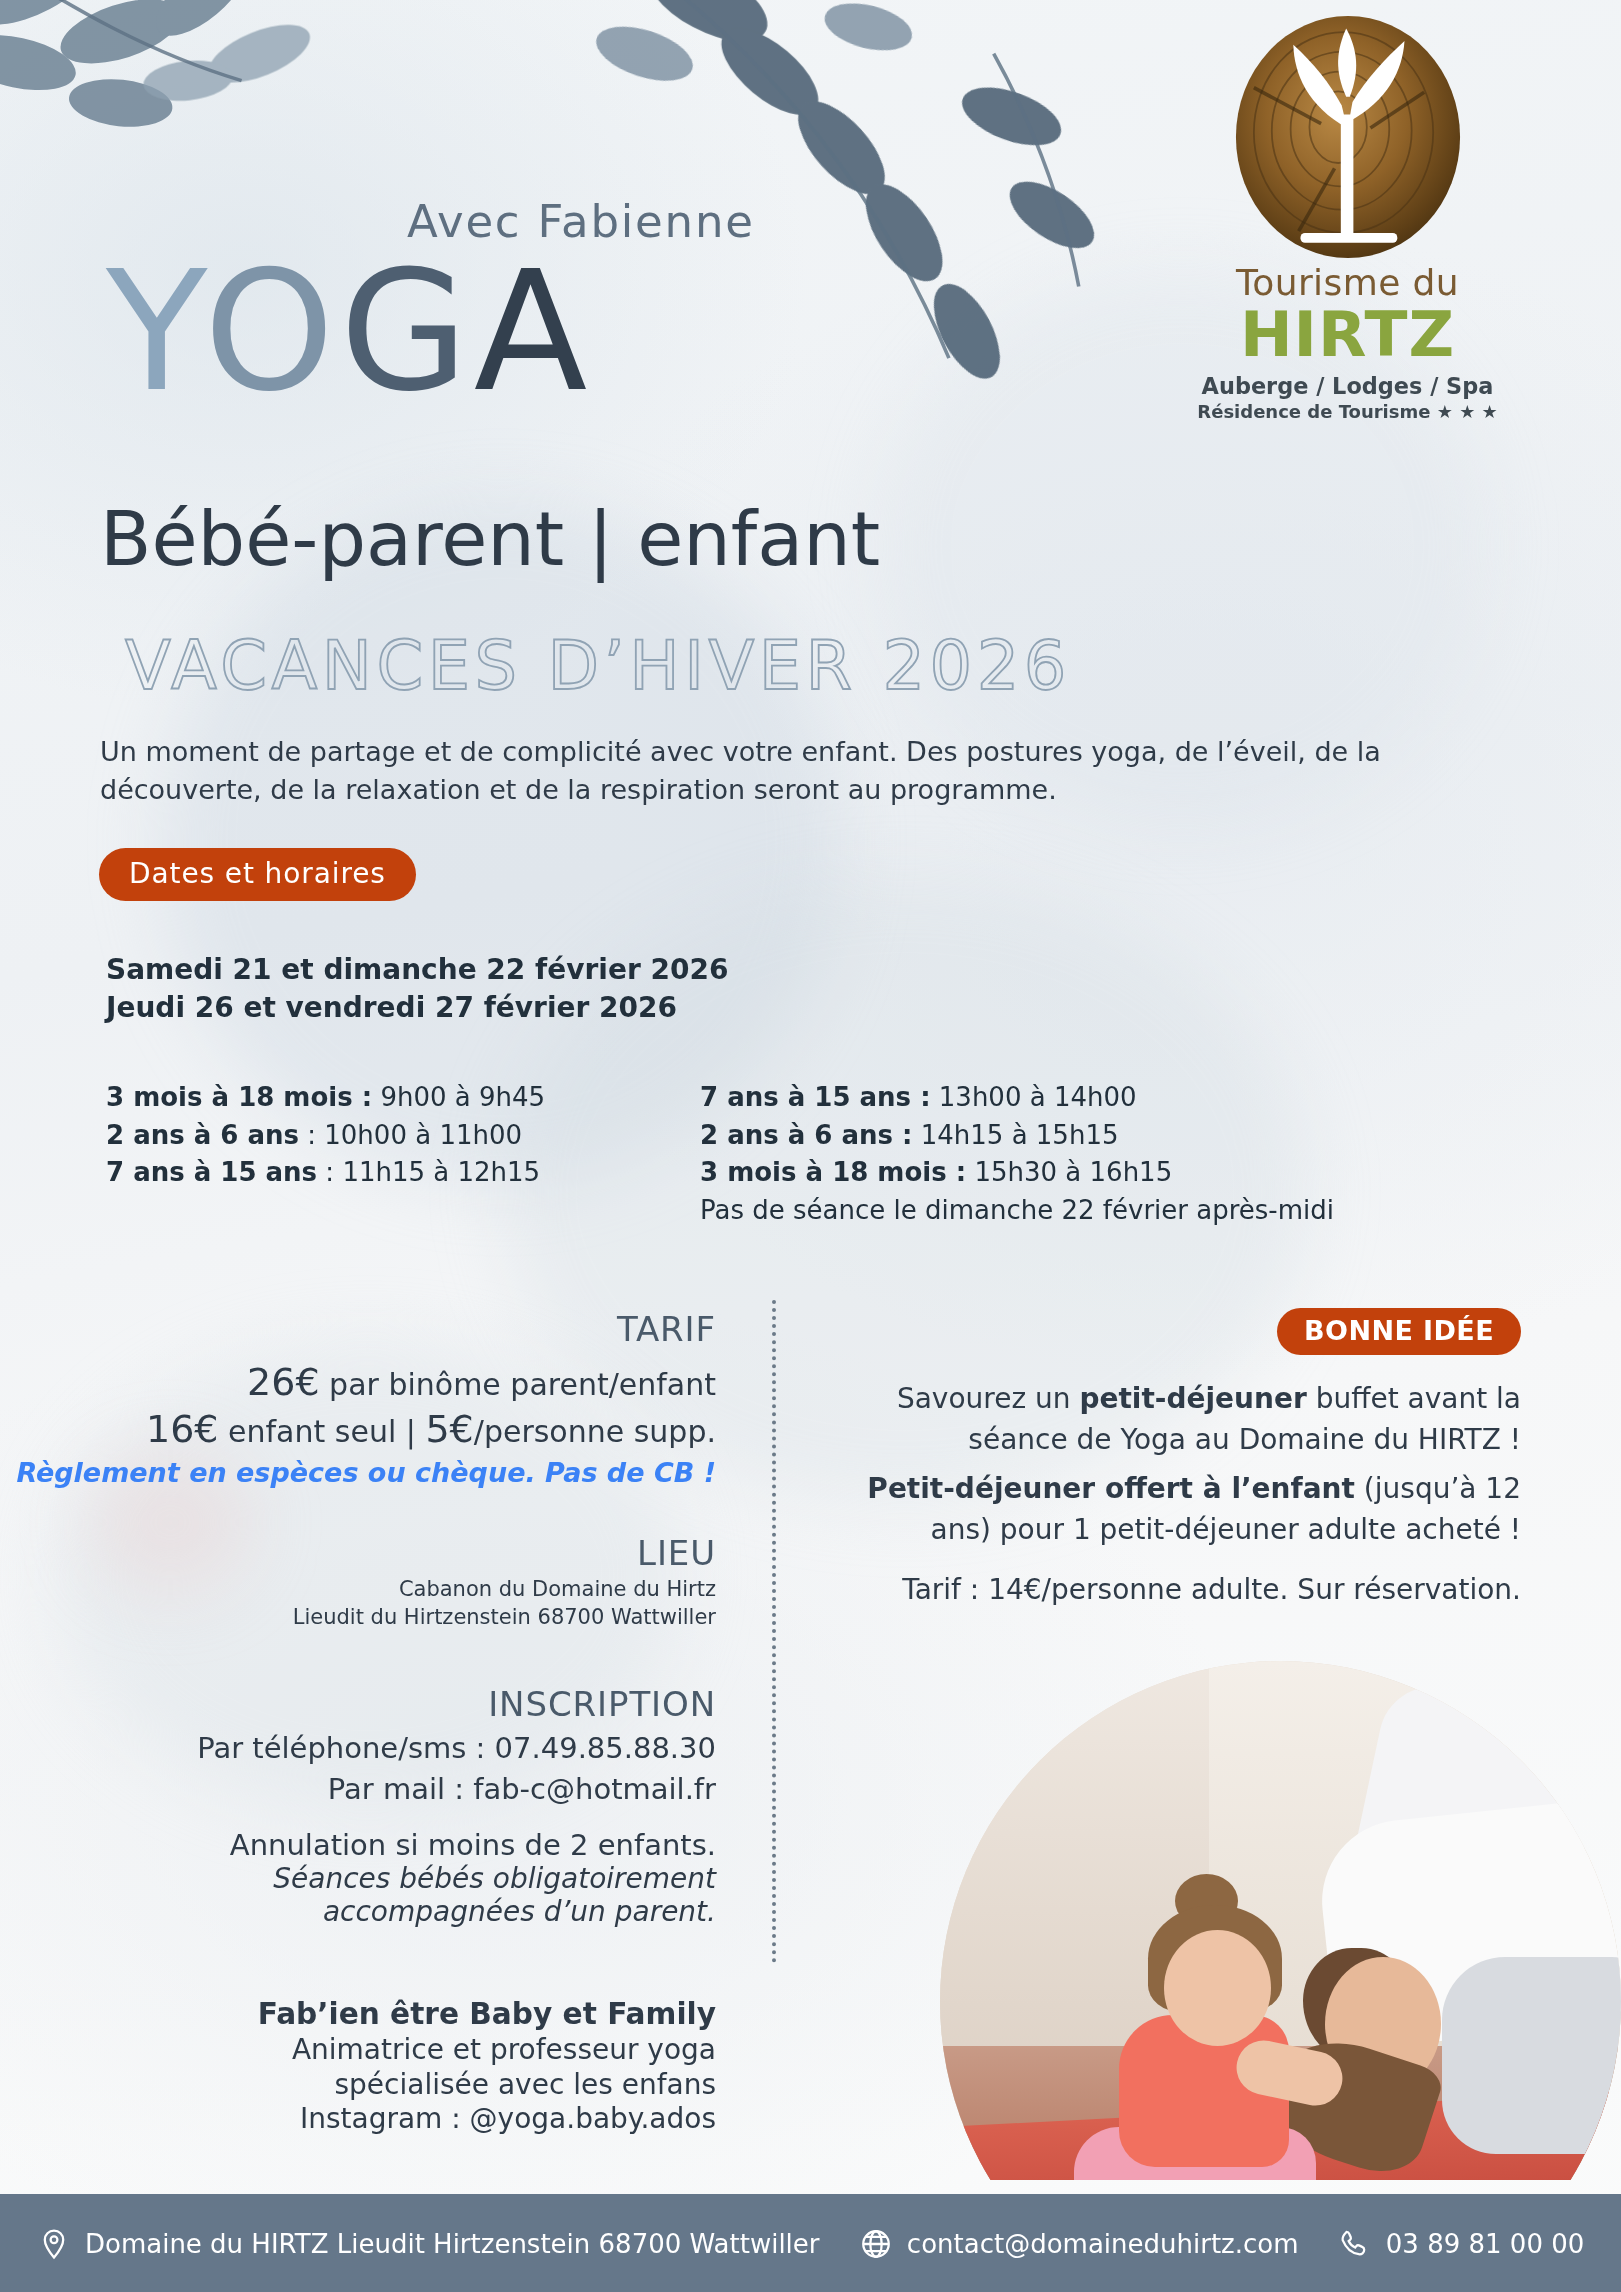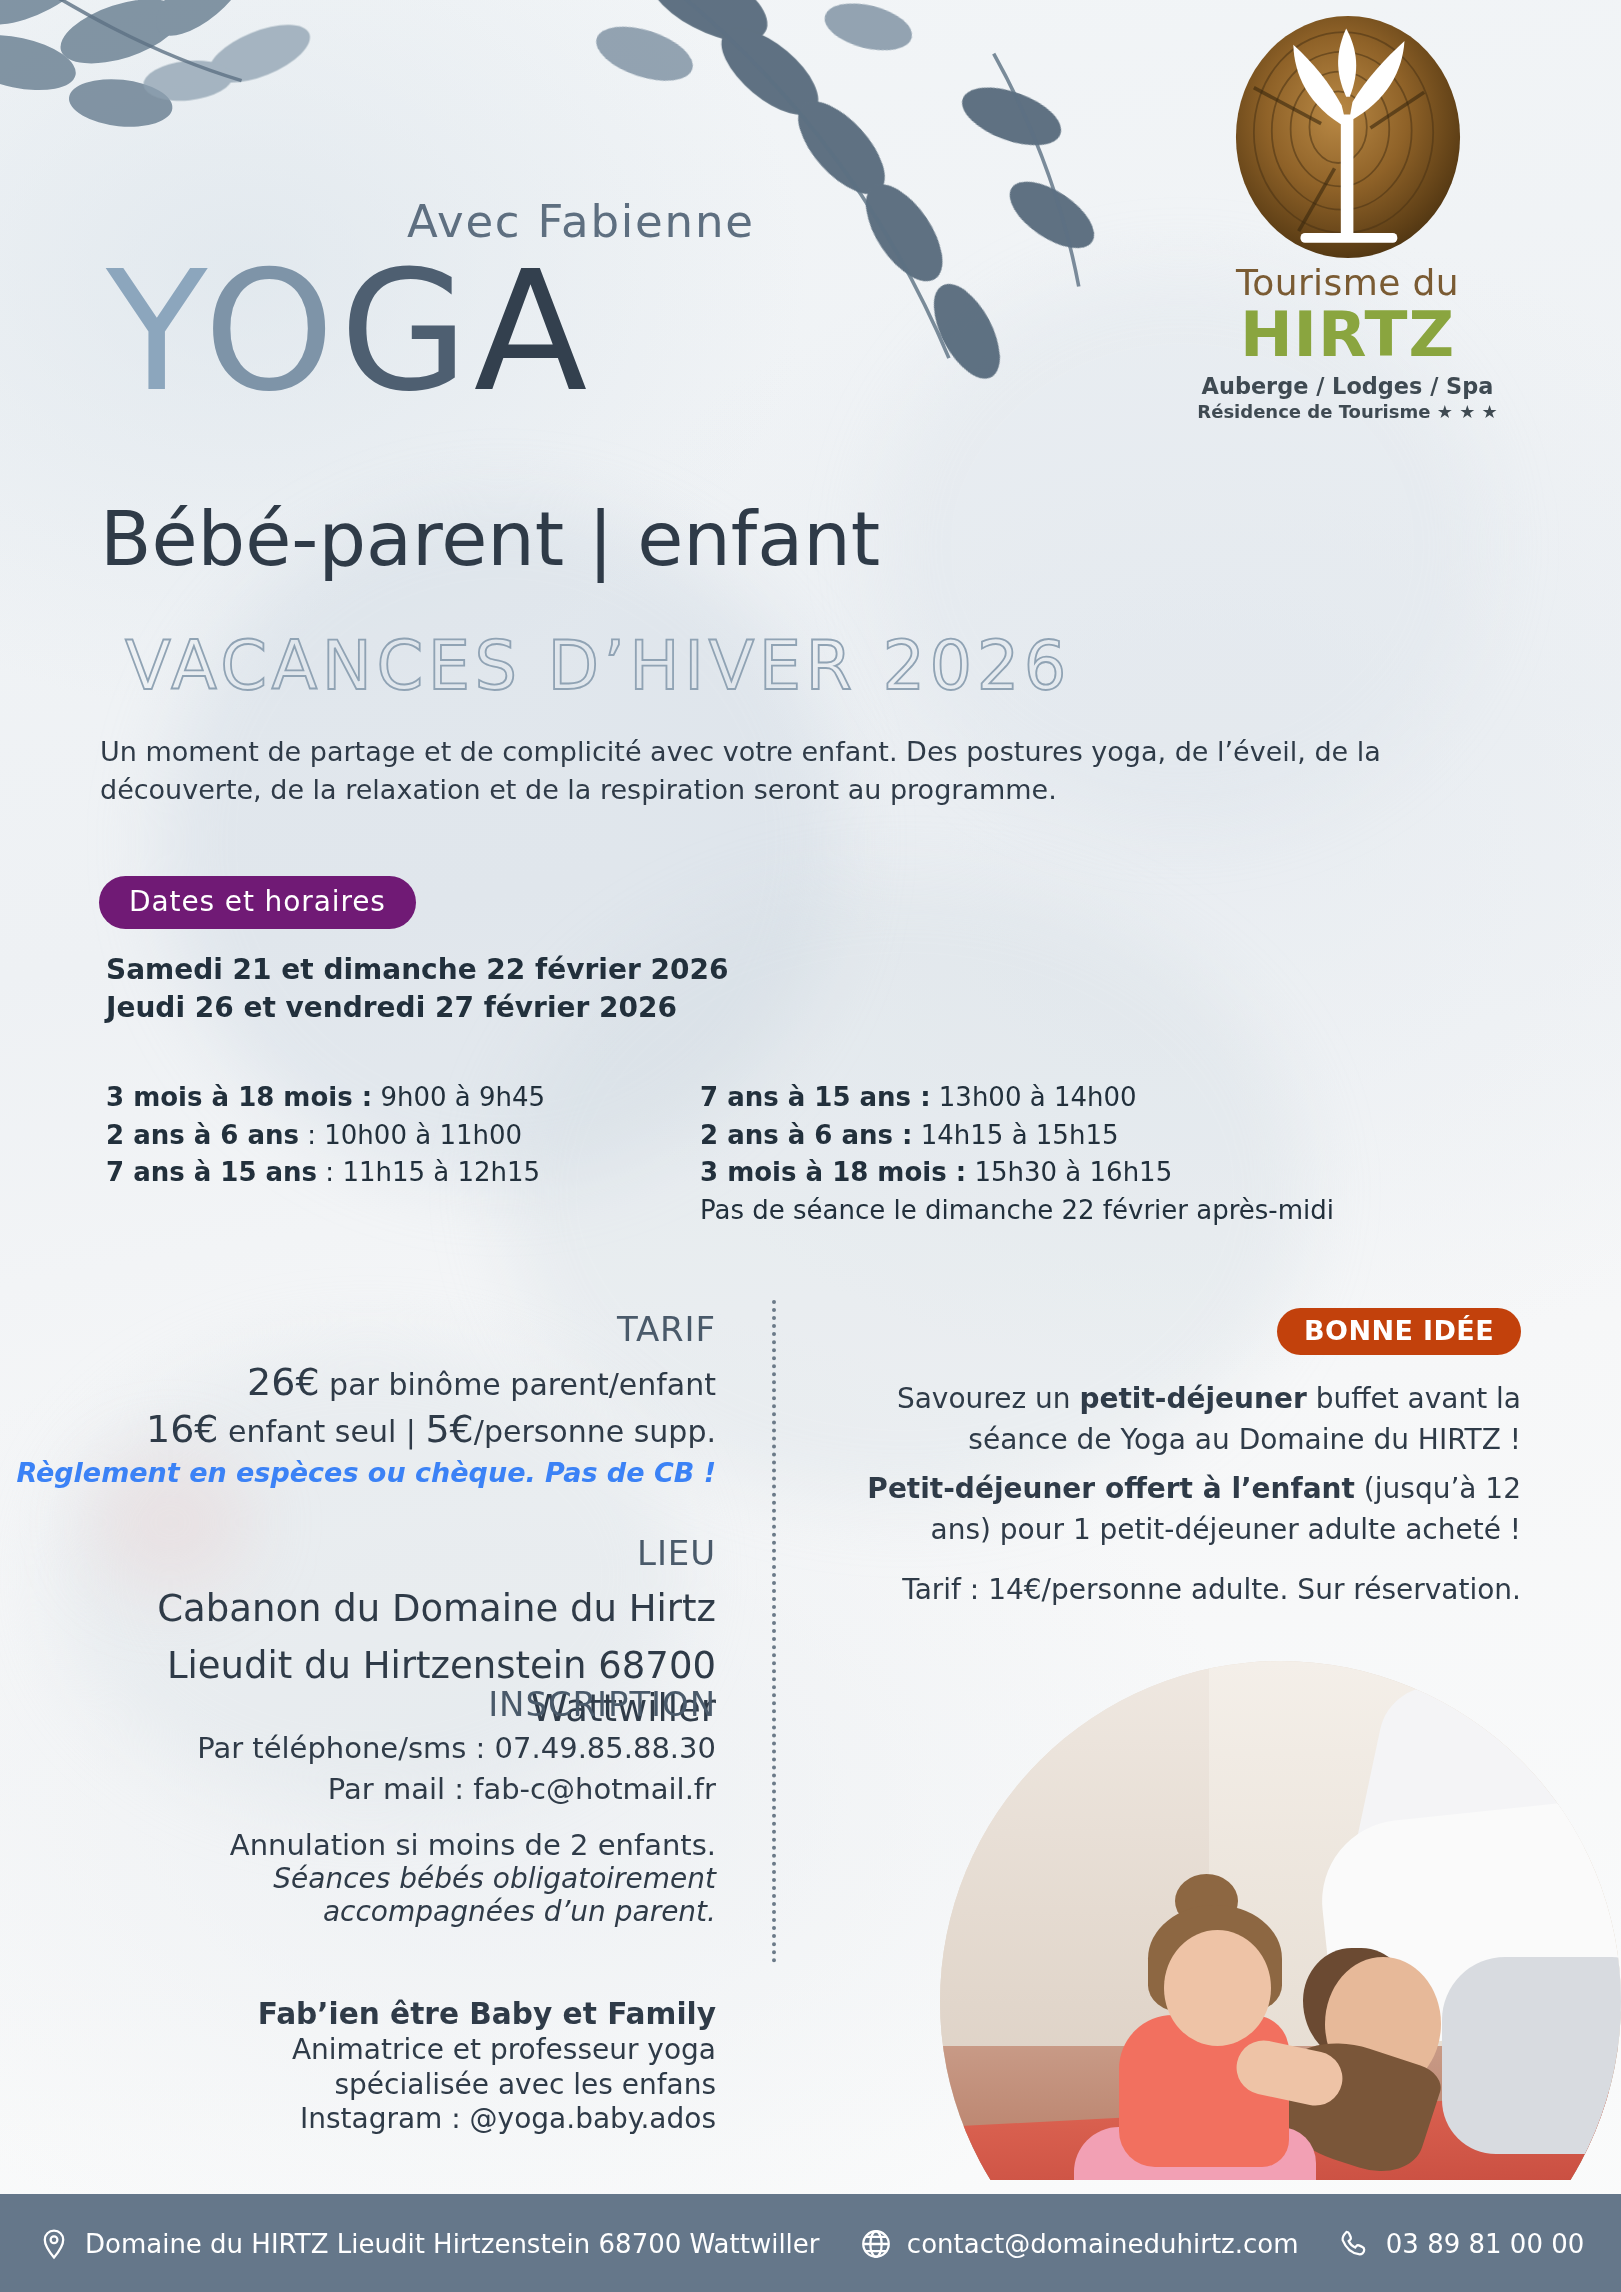--- a/index.html
+++ b/index.html
@@ -87,22 +87,22 @@
   }
 
   .intro {
     position: absolute; left: 100px; top: 733px; width: 1361px;
     font-size: 27px; line-height: 1.42; color: #2f3b48;
     font-family: "DejaVu Sans", sans-serif;
   }
 
   
   .pill {
-    position: absolute; left: 99px; top: 876px;
-    background: #701a75; color: #ffffff;
+    position: absolute; left: 99px; top: 848px;
+    background: #c2410c; color: #ffffff;
     padding: 9px 30px 10.7px 30px; border-radius: 27px;
     font-size: 28px; letter-spacing: 0.9px;
     font-family: "DejaVu Sans", sans-serif;
   }
 
   .dates {
     position: absolute; left: 106px; top: 951px;
     font-size: 28px; line-height: 1.35; color: #22303c; font-weight: 700;
     font-family: "DejaVu Sans", sans-serif;
   }
@@ -122,21 +122,21 @@
   .lcol { position: absolute; right: 905px; text-align: right; font-family: "DejaVu Sans", sans-serif; color: #2f3b48; }
   .sec-title { font-size: 34px; color: #4a5a6a; letter-spacing: 0.9px; }
   .tarif-block { top: 1309px; }
   .tarif-l1 { font-size: 30px; margin-top: 10.7px; }
   .tarif-l1 .big { font-size: 38px; }
   .tarif-l2 { font-size: 30px; margin-top: 3.6px; }
   .tarif-l2 .big { font-size: 38px; }
   .tarif-note { font-size: 27px; color: #3b82f6; font-weight: 700; font-style: italic; margin-top: 5.4px; }
 
   .lieu-block { top: 1533px; }
-  .lieu-line { font-size: 37px; margin-top: 14px; }
+  .lieu-line { font-size: 21px; margin-top: 4px; }
 
   .insc-block { top: 1684px; }
   .insc-line { font-size: 29px; margin-top: 7.2px; }
   .insc-ital { font-size: 28px; font-style: italic; }
 
   .fab-block { position: absolute; right: 905px; top: 1997px; text-align: right; font-family: "DejaVu Sans", sans-serif; color: #2f3b48; }
   .fab-name { font-size: 29.6px; font-weight: 700; }
   .fab-line { font-size: 28px; margin-top: 1.8px; }
 
   

